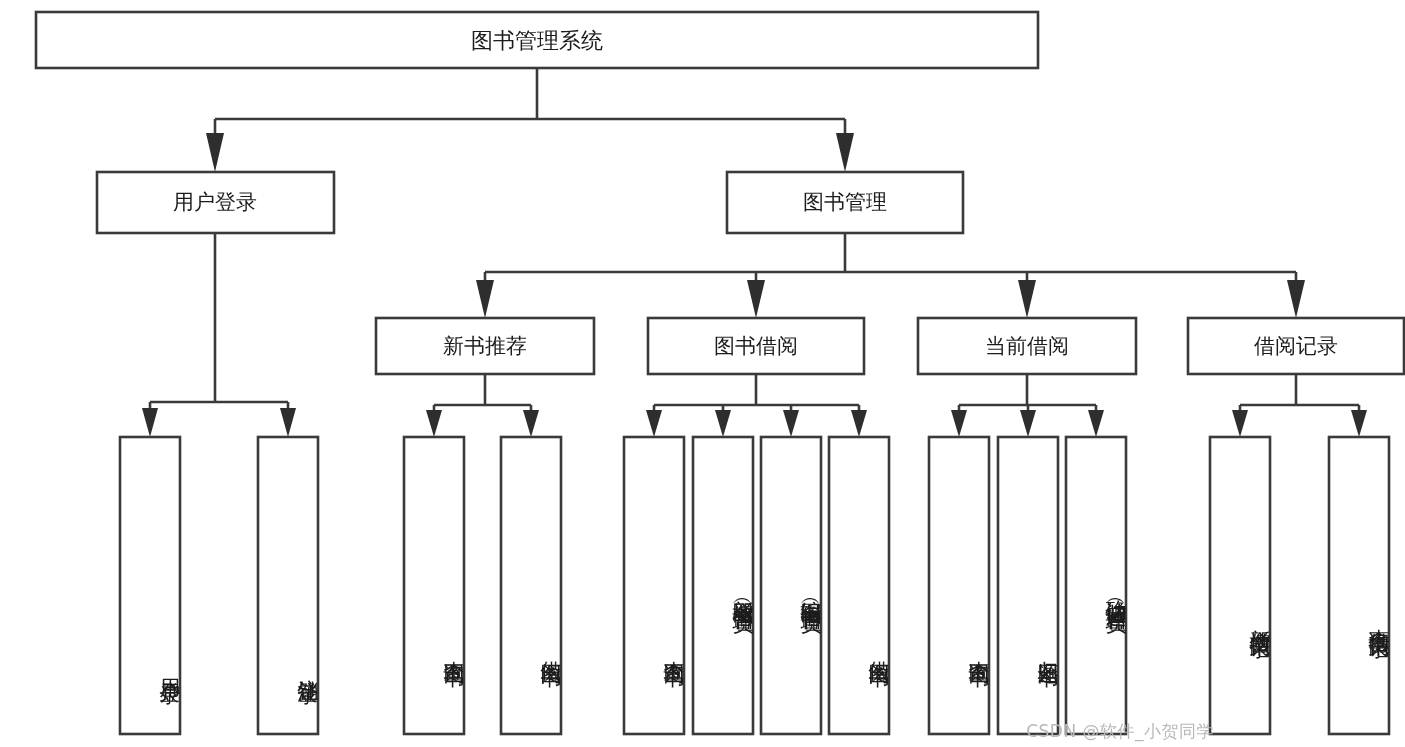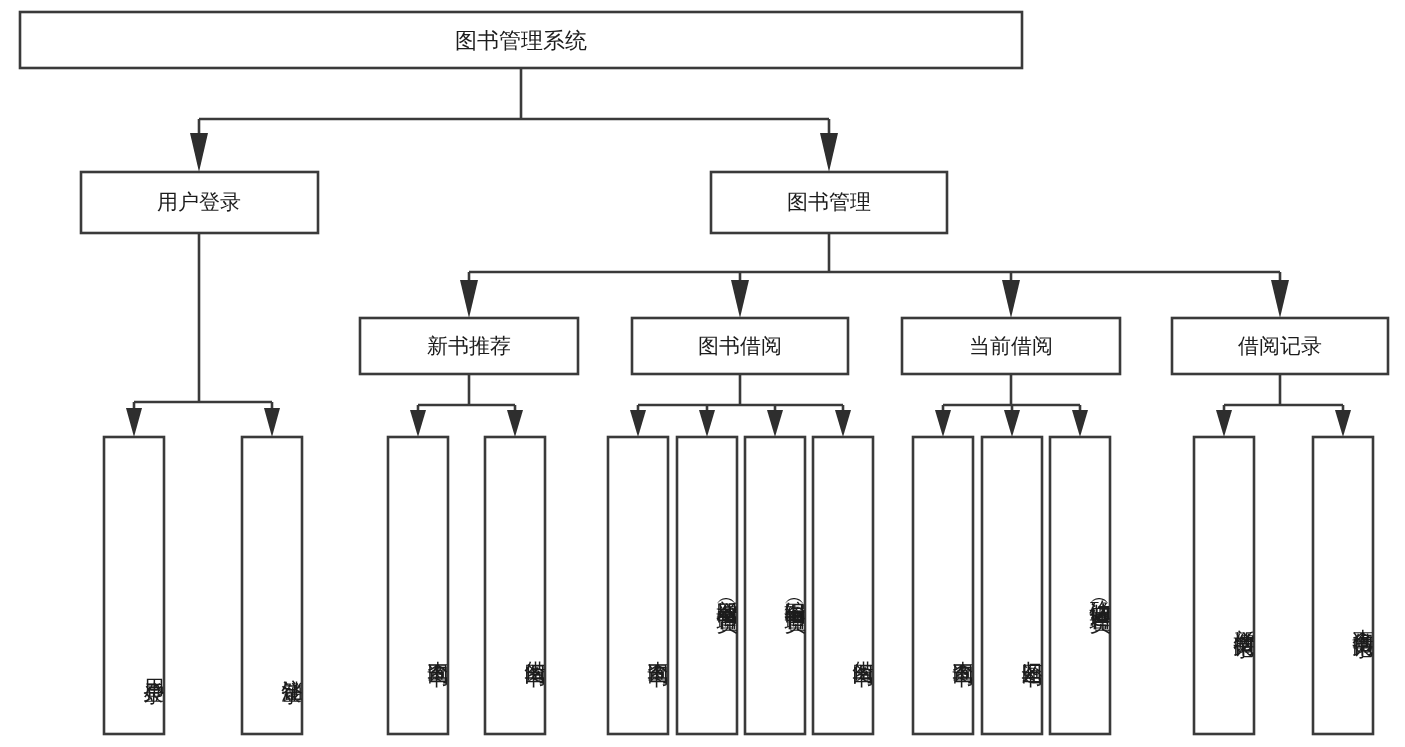--- a/index.html
+++ b/index.html
@@ -12,20 +12,21 @@
     width: 1405px;
     height: 747px;
     font-family: "DejaVu Sans", "Liberation Sans", sans-serif;
     overflow: hidden;
     position: relative;
   }
   #diagram-root {
     position: relative;
     width: 1206px;
     height: 747px;
+    margin-left: 16px;
   }
   svg.tree-svg {
     position: absolute;
     top: 0;
     left: 0;
     width: 1405px;
     height: 747px;
     display: block;
   }
   .node-box {
@@ -210,14 +211,15 @@
   <div class="leaf-label" style="left:608px; top:437px; width:60px; height:297px; padding-top:62px;">查询图书</div>
   <div class="leaf-label" style="left:677px; top:437px; width:60px; height:297px; padding-top:6px;">新增图书（管理员）</div>
   <div class="leaf-label" style="left:745px; top:437px; width:60px; height:297px; padding-top:6px;">编辑图书（管理员）</div>
   <div class="leaf-label" style="left:813px; top:437px; width:60px; height:297px; padding-top:62px;">借阅图书</div>
   <div class="leaf-label" style="left:913px; top:437px; width:60px; height:297px; padding-top:62px;">查询图书</div>
   <div class="leaf-label" style="left:982px; top:437px; width:60px; height:297px; padding-top:62px;">归还图书</div>
   <div class="leaf-label" style="left:1050px; top:437px; width:60px; height:297px; padding-top:6px;">确认归还（管理员）</div>
   <div class="leaf-label" style="left:1194px; top:437px; width:60px; height:297px; padding-top:32px;">新增借阅记录</div>
   <div class="leaf-label" style="left:1313px; top:437px; width:60px; height:297px; padding-top:32px;">查询借阅记录</div>
 
+  <div class="watermark">CSDN @软件_小贺同学</div>
 
 </div>
 
 </body></html>

